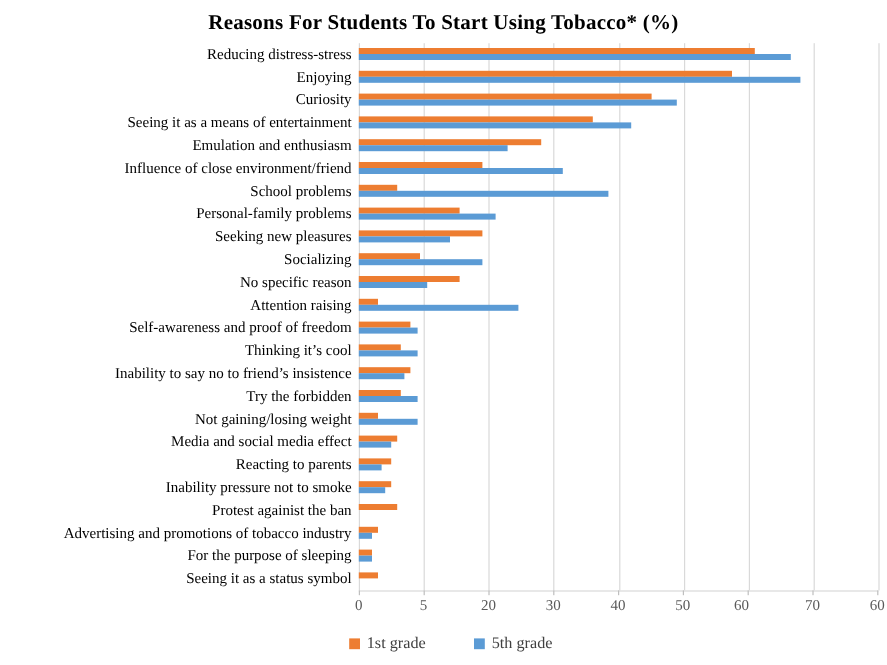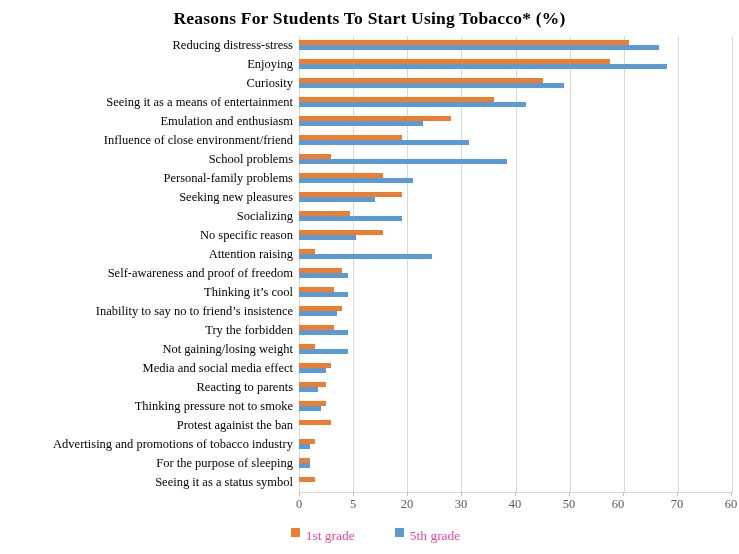--- a/index.html
+++ b/index.html
@@ -32,21 +32,21 @@
   .x-axis{position:relative;height:24px;}
   .tick{position:absolute;top:0;width:1px;height:4px;background:#bfbfbf;}
   .tick-label{
     position:absolute;top:5px;transform:translateX(-50%);
     font-size:12.5px;color:#595959;
   }
   .legend{
     display:flex;justify-content:center;align-items:center;
     gap:28px;margin-top:12px;
   }
-  .legend-item{display:flex;align-items:flex-start;gap:6px;font-size:13.5px;color:#ec4899;padding-left:12px;}
+  .legend-item{display:flex;align-items:center;gap:6px;font-size:13.5px;color:#404040;padding-left:12px;}
   .swatch{width:9px;height:9px;display:inline-block;}
 </style>
 </head>
 <body>
 
 <div class="chart">
   <div class="chart-title">Reasons For Students To Start Using Tobacco* (%)</div>
 
   <div class="plot">
     <div class="grid-layer" id="grid">
@@ -188,21 +188,21 @@
           </div>
         </div>
         <div class="row">
           <div class="cat">Reacting to parents</div>
           <div class="bars">
             <div class="bar" style="background: rgb(237, 125, 49); width: 6.25%;"></div>
             <div class="bar" style="background: rgb(91, 155, 213); width: 4.375%;"></div>
           </div>
         </div>
         <div class="row">
-          <div class="cat">Thinking pressure not to smoke</div>
+          <div class="cat">Inability pressure not to smoke</div>
           <div class="bars">
             <div class="bar" style="background: rgb(237, 125, 49); width: 6.25%;"></div>
             <div class="bar" style="background: rgb(91, 155, 213); width: 5%;"></div>
           </div>
         </div>
         <div class="row">
           <div class="cat">Protest againist the ban</div>
           <div class="bars">
             <div class="bar" style="background: rgb(237, 125, 49); width: 7.5%;"></div>
             <div class="bar" style="background: rgb(91, 155, 213); width: 0%;"></div>

